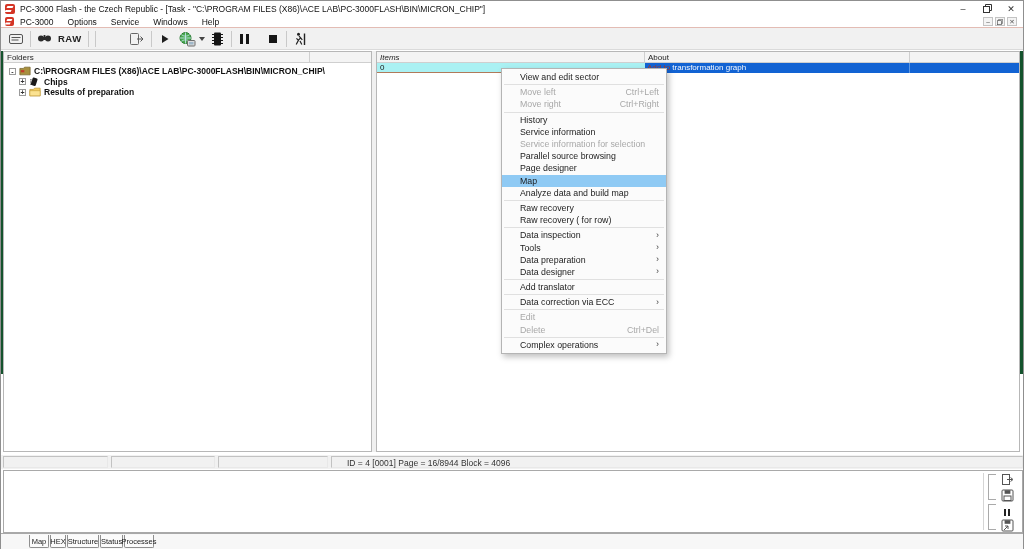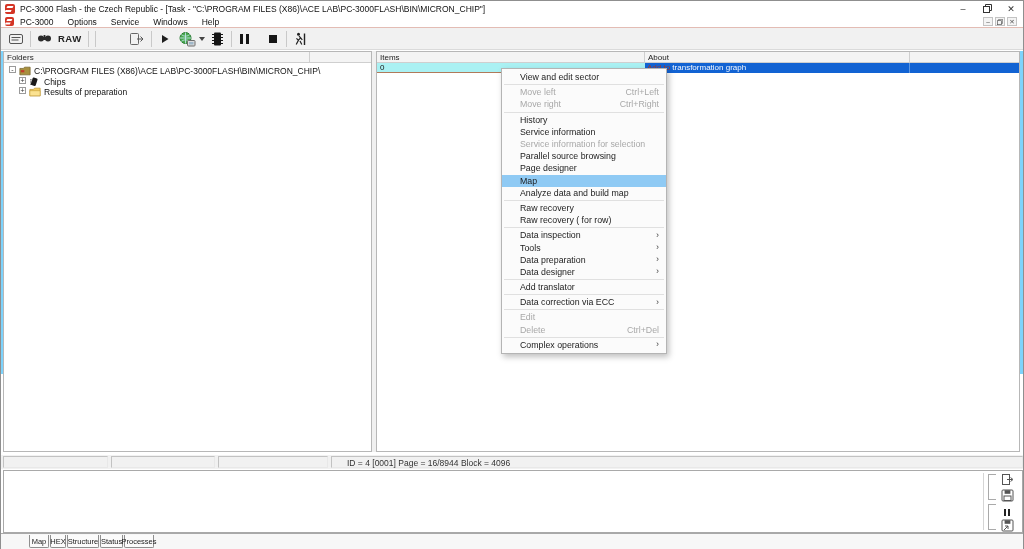--- a/index.html
+++ b/index.html
@@ -31,38 +31,38 @@
   .tb-btn { height:19px; min-width:20px; display:flex; align-items:center; justify-content:center; border-radius:2px; padding:0 3px; }
   .tb-btn svg { display:block; }
   .tb-sep { width:1px; height:16px; background:#c9c9c9; margin:0 3px; }
   .tb-raw { font-size:9.5px; font-weight:bold; color:#222; letter-spacing:0.5px; }
   .tb-gap { width:26px; }
   .caret-down { width:0; height:0; border-left:3px solid transparent; border-right:3px solid transparent; border-top:4px solid #444; margin-left:3px; }
   .pause-bars span { display:inline-block; width:3px; height:10px; background:#161616; margin:0 1.5px; }
   .stop-sq { width:8px; height:8px; background:#161616; }
 
   
-  .main { position:absolute; top:50px; left:0; right:0; height:323px; background:#7dd3fc; }
+  .main { position:absolute; top:50px; left:0; right:0; height:323px; background:#14532d; }
   .folders-panel { position:absolute; left:2px; top:0; width:369px; height:401px; border:1px solid #b7b7b7; background:#fff; }
   .panel-header-row { display:flex; height:11px; background:#f4f4f4; border-bottom:1px solid #cfcfcf; }
   .ph-cell { font-size:8px; color:#222; padding:1px 0 0 3px; border-right:1px solid #cfcfcf; background:#f4f4f4; overflow:hidden; white-space:nowrap; }
   .folders-panel .ph-cell.c1 { width:306px; }
   .folders-panel .ph-cell.c2 { flex:1; border-right:none; }
 
   .tree { padding-top:3px; font-size:8.5px; color:#111; }
-  .tree-row { display:flex; height:10.5px; white-space:nowrap; }
+  .tree-row { display:flex; align-items:center; height:10.5px; white-space:nowrap;font-weight:bold; }
   .expander { width:7px; height:7px; border:1px solid #9a9a9a; background:#fff; font-size:7px; line-height:5px; text-align:center; color:#333; margin-right:3px; flex:0 0 auto; }
   .tree-icon { width:12px; height:10px; margin-right:3px; flex:0 0 auto; }
   .tree-row.lvl0 { padding-left:5px; }
   .tree-row.lvl1 { padding-left:15px; }
 
   .splitter { position:absolute; left:371px; top:0; width:4px; height:401px; background:#f0f0f0; cursor:col-resize; }
 
   .items-panel { position:absolute; left:375px; top:0; width:644px; height:401px; border:1px solid #b7b7b7; background:#fff; }
-  .items-panel .ph-cell.c1 { width:268px; }
+  .items-panel .ph-cell.c1 { width:268px;font-style:italic; }
   .items-panel .ph-cell.c2 { width:265px; }
   .items-panel .ph-cell.c3 { flex:1; border-right:none; }
   .items-row { display:flex; height:10px; font-size:8px; }
   .cell-items { width:268px; background:#aaf1f3; color:#111; padding:0 0 0 3px; border-bottom:1px solid #b07a5a; }
   .cell-about { width:265px; background:#1263d3; color:#fff; padding:0 0 0 2px; border-right:1px solid #5d97e2; white-space:nowrap; overflow:hidden; }
   .cell-extra { flex:1; background:#1263d3; }
   .about-red { color:#a33a2c; }
   .about-rest { color:#f4f8ff; }
 
   

